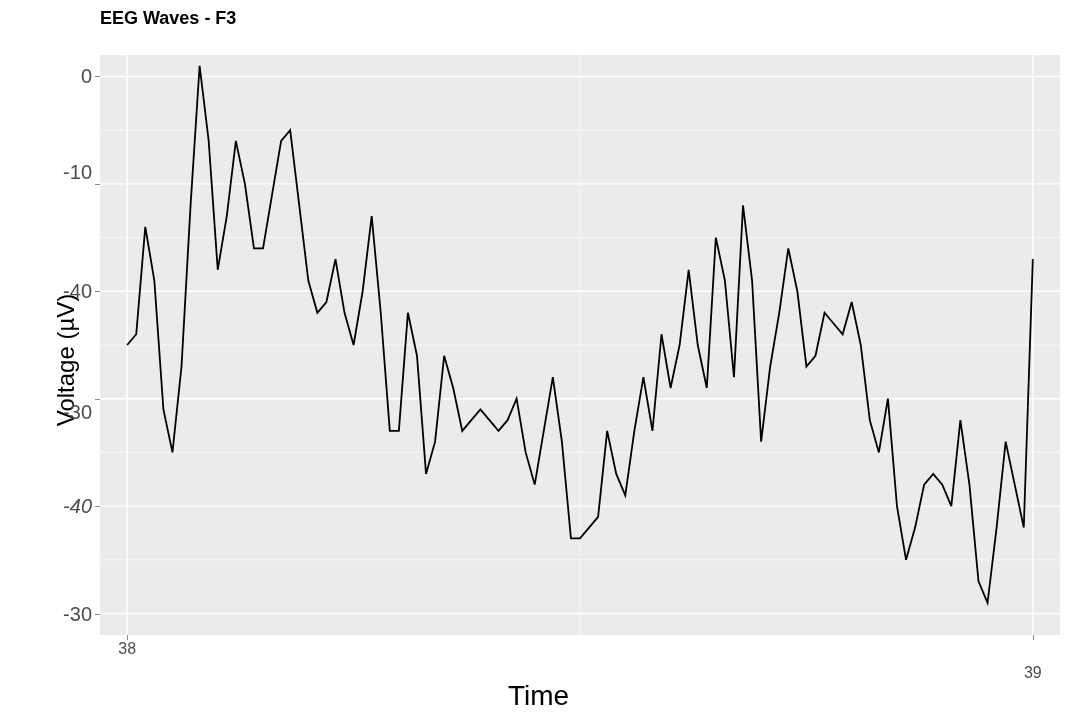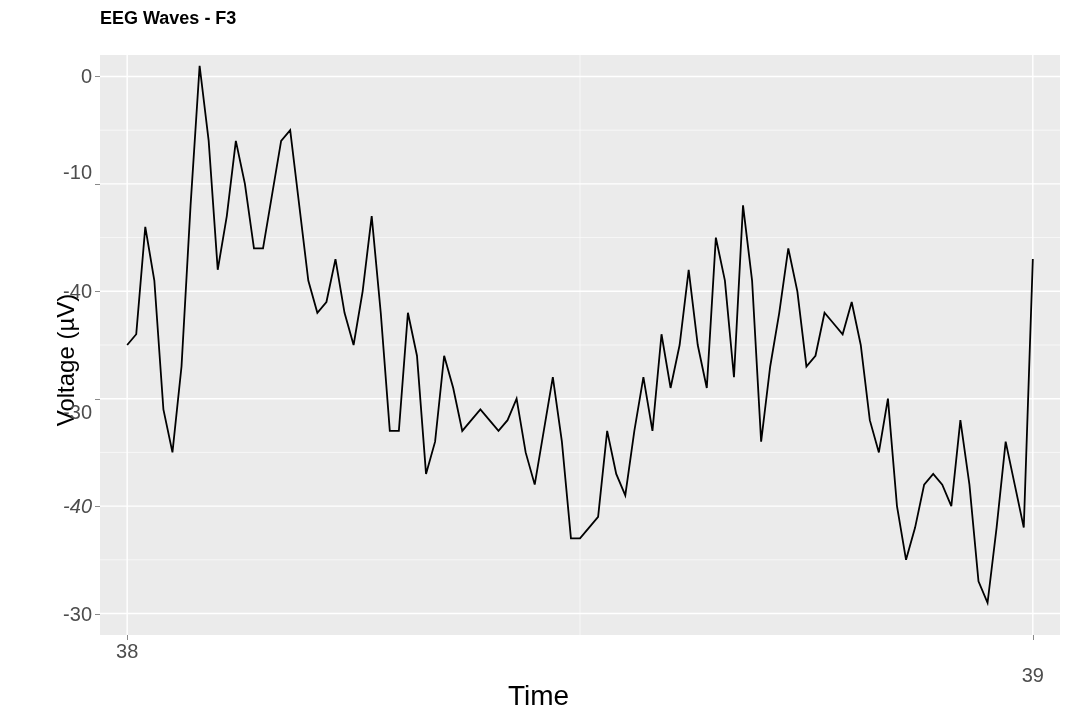--- a/index.html
+++ b/index.html
@@ -60,21 +60,21 @@
     transform: translateY(-50%);
     font-size: 20px;
     color: #4d4d4d;
     text-align: right;
     width: 70px;
   }
   .x-tick-label {
     position: absolute;
     top: 640px;
     transform: translateX(-50%);
-    font-size: 20px;
+    font-size: 16px;
     color: #4d4d4d;
   }
   .y-tick-mark {
      position: absolute;
      left: 95px;
      width: 5px;
      height: 1px;
      background: #8a8a8a;
   }
   .x-tick-mark {

